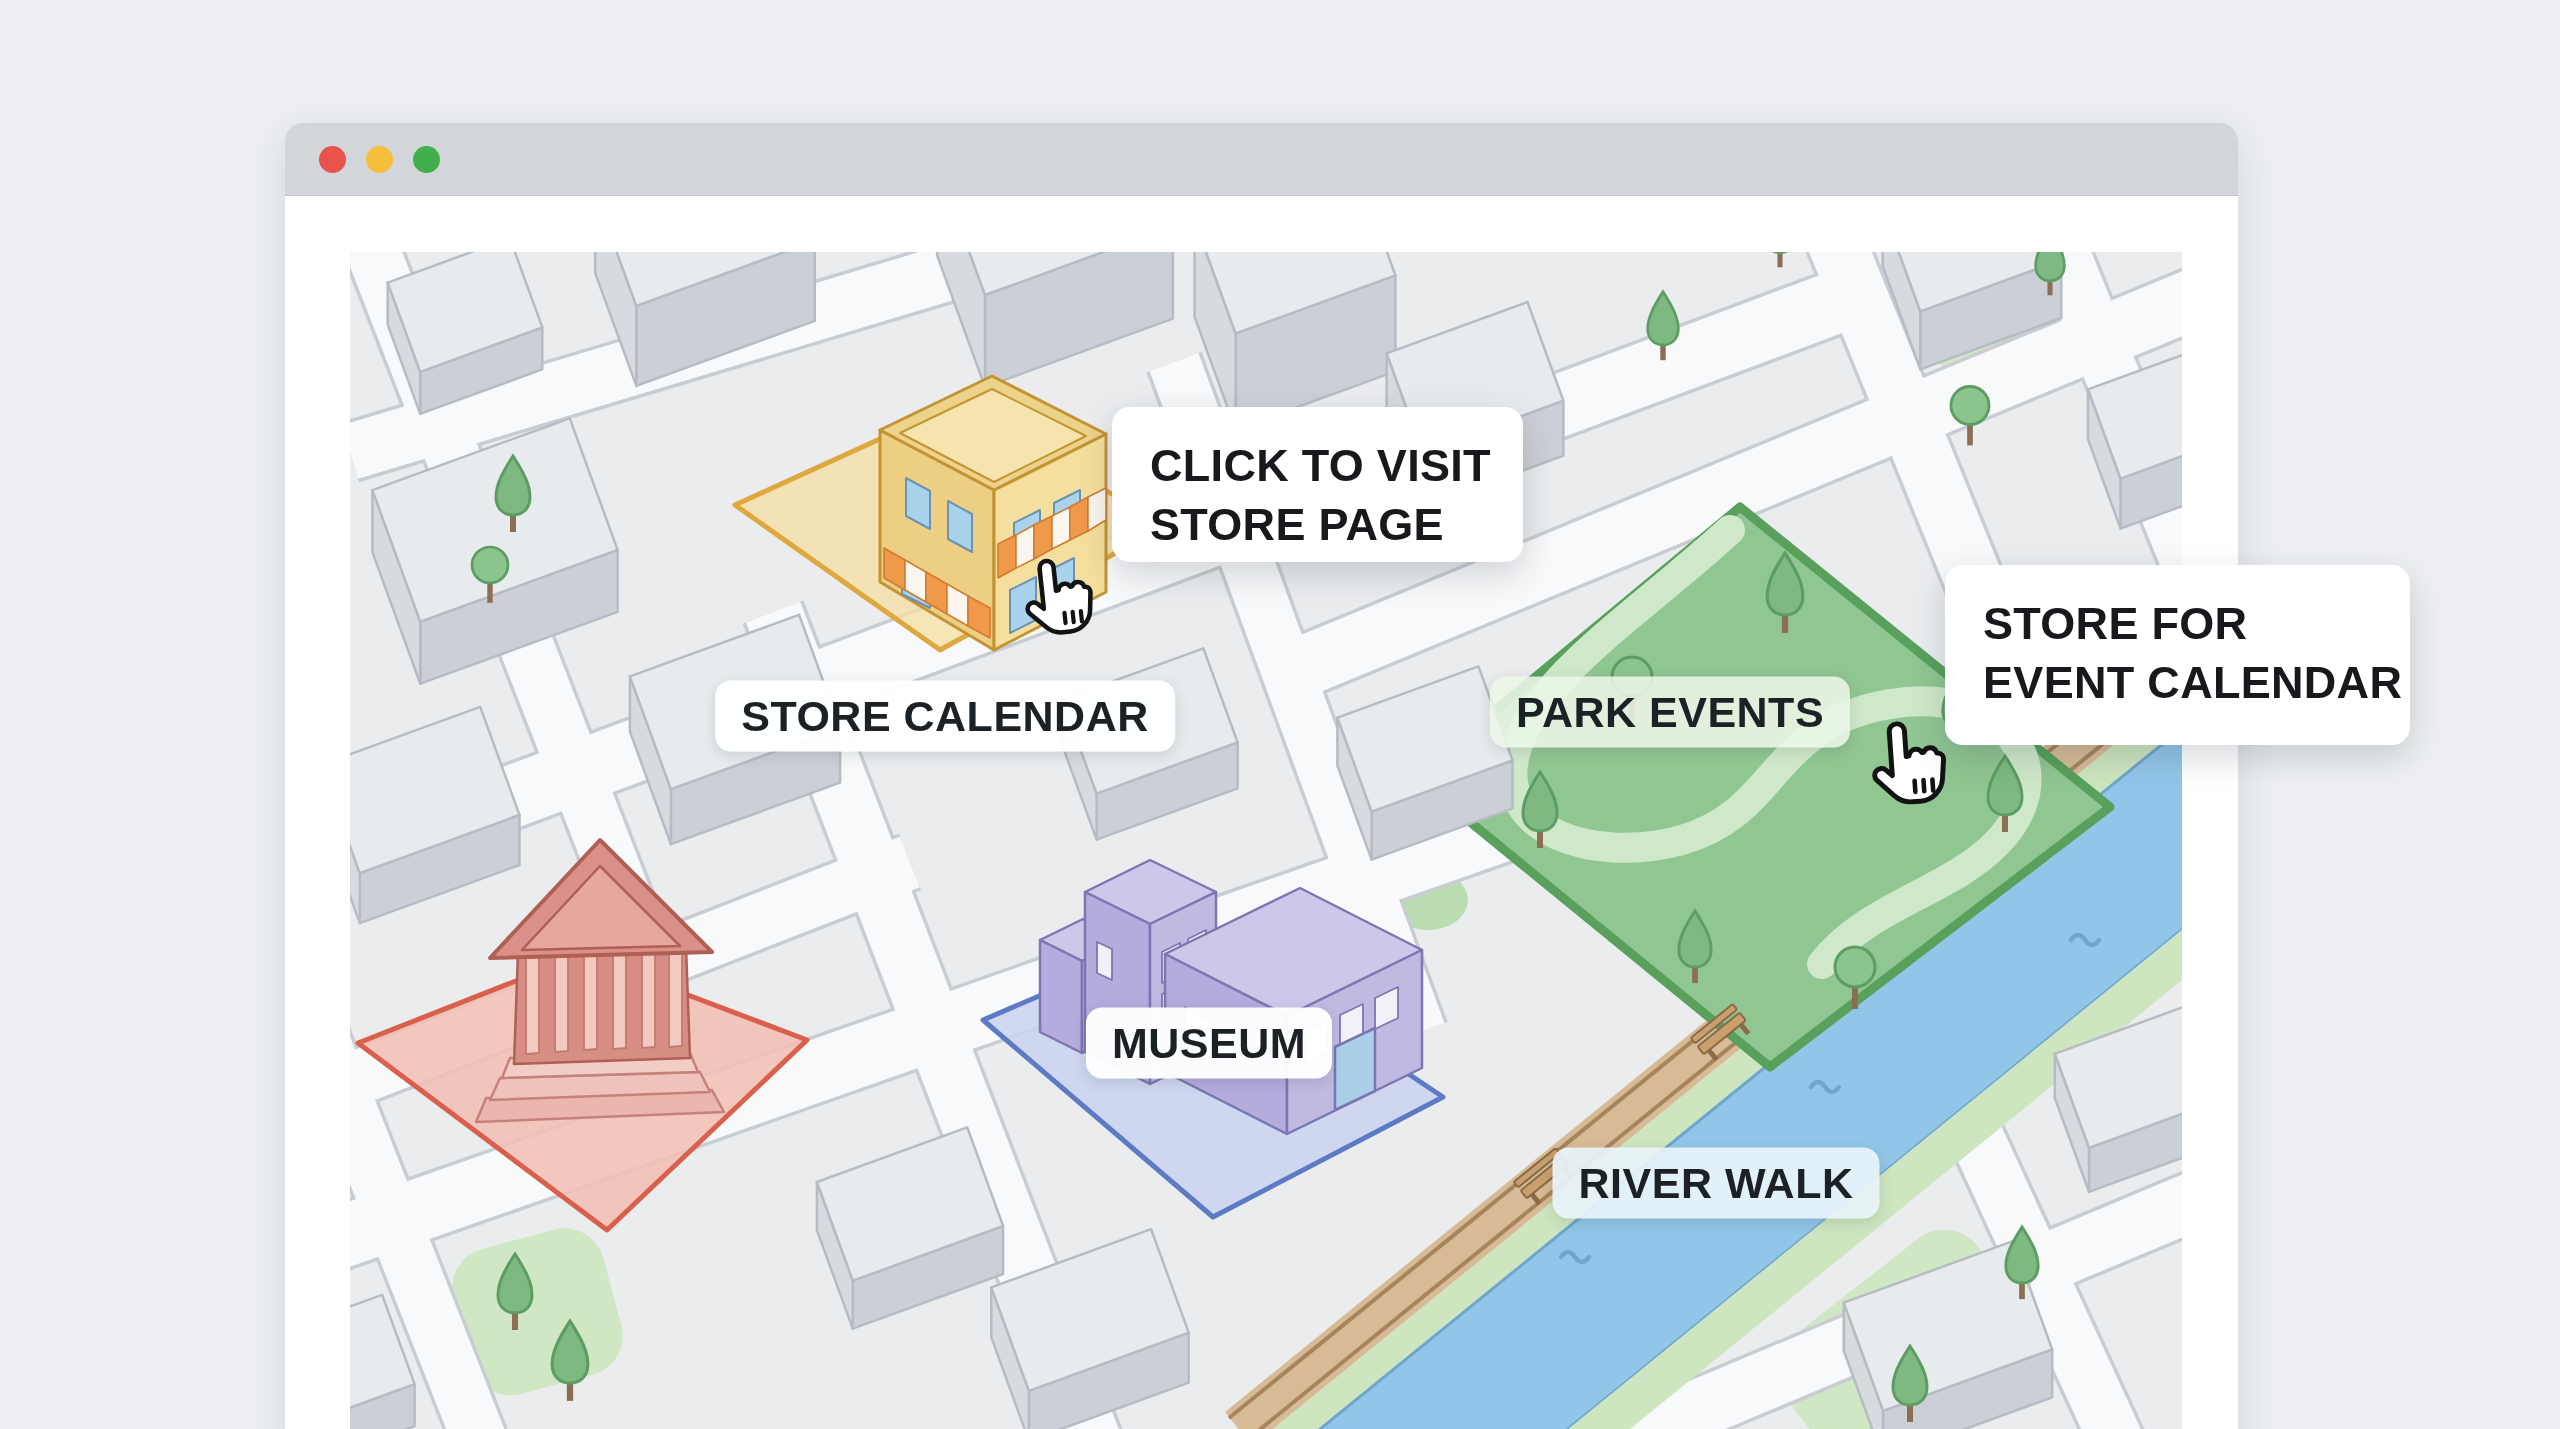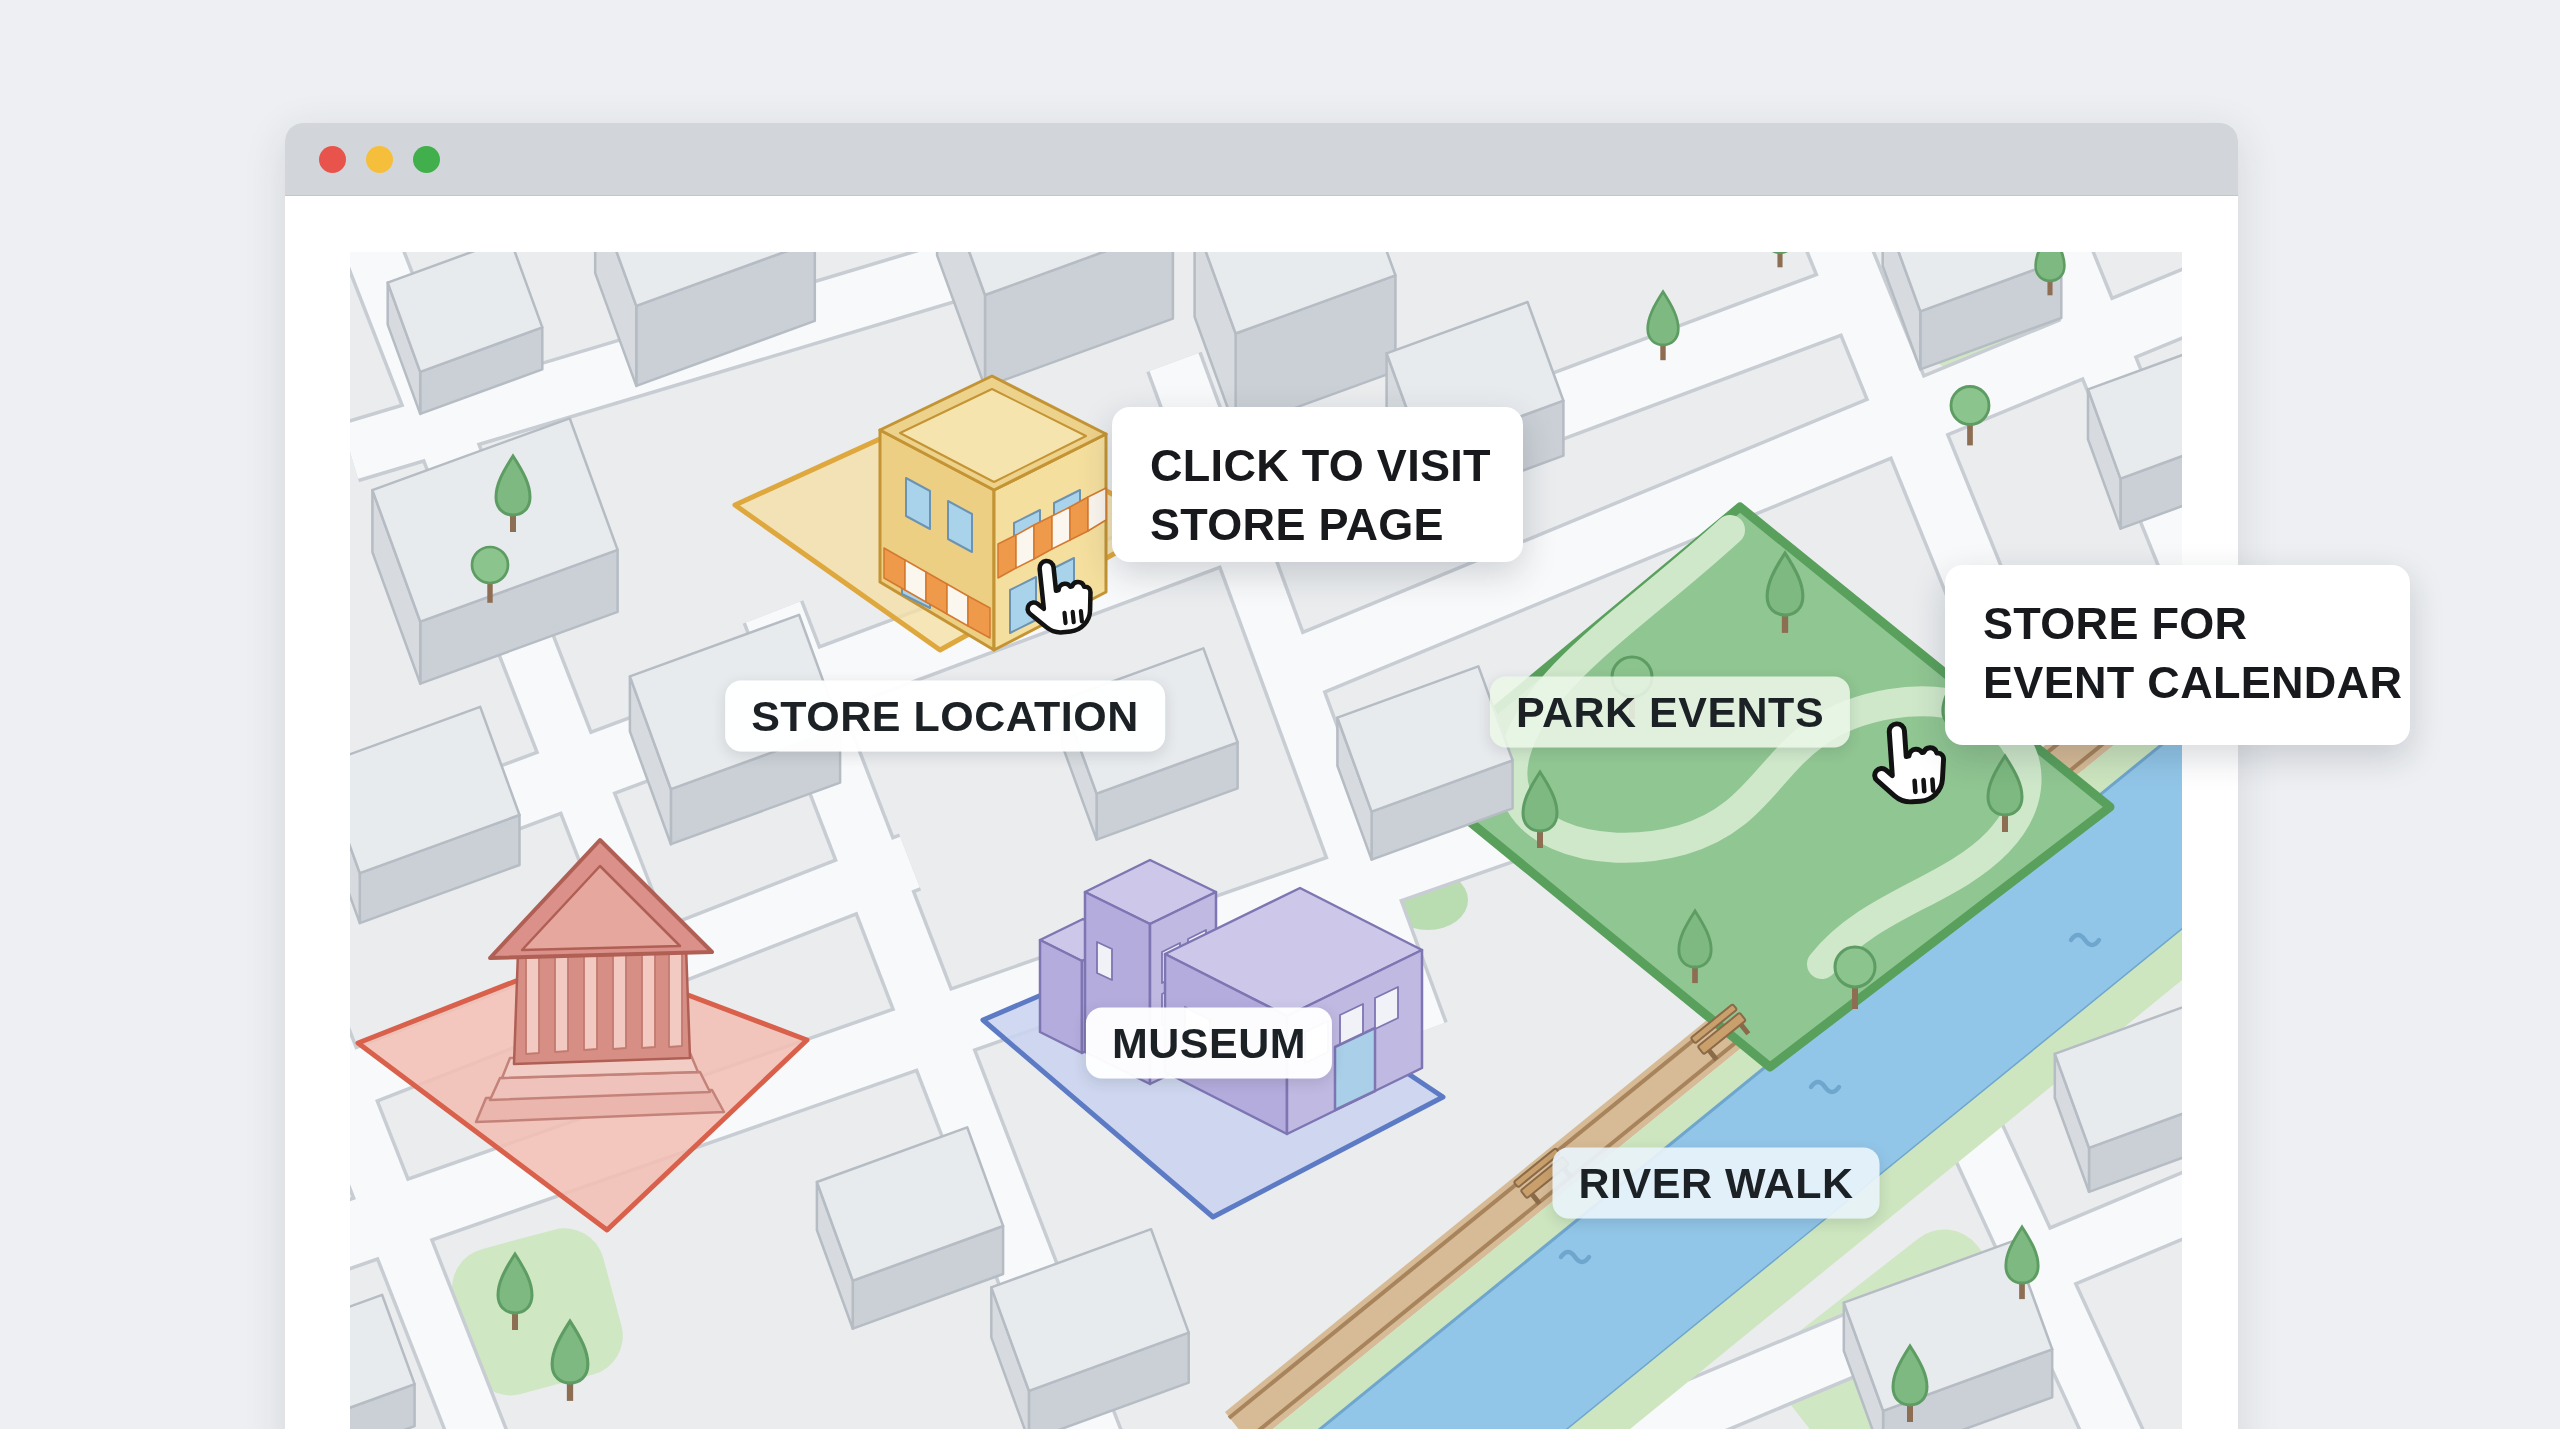--- a/index.html
+++ b/index.html
@@ -304,21 +304,21 @@
 
       <g>
         <use href="#bench" transform="translate(1196,927) rotate(-39)"></use>
         <use href="#bench" transform="translate(1373,783) rotate(-39)"></use>
       </g>
 
       <use href="#hand" transform="translate(668,312) rotate(-6) scale(1.75)"></use>
       <use href="#hand" transform="translate(1516,474) rotate(-4) scale(1.9)"></use>
     </svg>
 
-    <div class="pill" style="left:595px;top:464px;">STORE LOCATION</div>
+    <div class="pill" style="left:595px;top:464px;">STORE CALENDAR</div>
     <div class="pill" style="left:859px;top:791px;">MUSEUM</div>
     <div class="pill green" style="left:1320px;top:460px;">PARK EVENTS</div>
     <div class="pill blue" style="left:1366px;top:931px;text-align:right;">RIVER WALK</div>
 
     <div class="tooltip" style="left:762px;top:131px;width:411px;height:155px;margin-top:24px;">
       <span>CLICK TO VISIT</span>
       <span>STORE PAGE</span>
     </div>
     <div class="tooltip" style="left:1595px;top:313px;width:465px;height:180px;">
       <span>STORE FOR</span>

